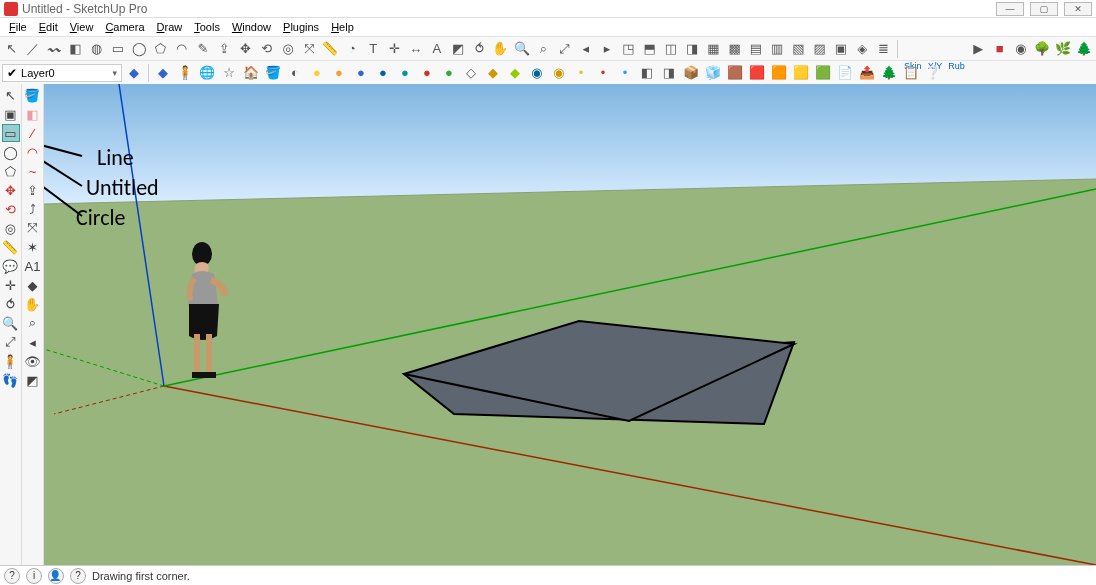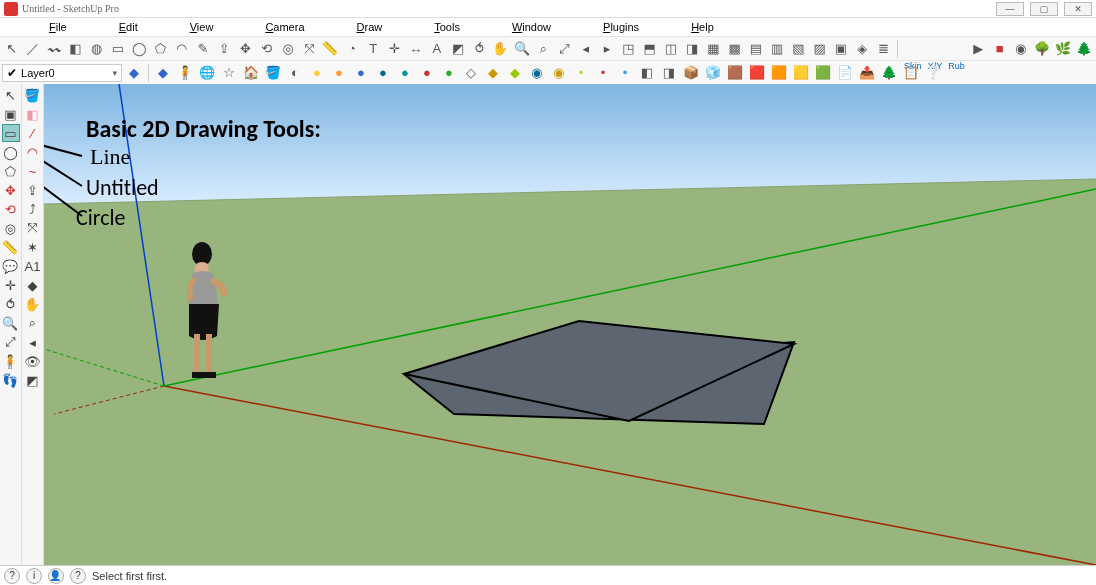--- a/index.html
+++ b/index.html
@@ -20,36 +20,35 @@
     background: #fff;
     display: flex;
     align-items: center;
     padding: 0 4px;
     border-bottom: 1px solid #ddd;
   }
   .titlebar .app-icon {
     width: 14px; height: 14px; background: #d33; border-radius: 2px;
     margin-right: 4px; display:inline-block;
   }
-  .titlebar .title-text { color:#666; font-size: 10px; font-family: Liberation Serif, serif; }
+  .titlebar .title-text { color:#666; font-size: 12px; }
   .titlebar .win-controls { margin-left: auto; display:flex; gap:6px;}
   .win-btn { width: 28px; height: 14px; border: 1px solid #bbb; background:#f4f4f4; font-size:9px; display:flex; align-items:center; justify-content:center; color:#555;}
 
   
   .menubar {
     height: 18px;
     display:flex;
     align-items:center;
     gap: 2px;
     padding: 0 4px;
   }
   .menubar span {
     padding: 1px 5px;
     cursor: default;
-    margin-left: 40px;
   }
   .menubar span u { text-decoration: underline; }
 
   
   .toolbar-rows { border-bottom:1px solid #c8c8c8; }
   .toolbar-row {
     height: 24px;
     display:flex;
     align-items:center;
     padding: 0 2px;
@@ -327,32 +326,31 @@
         <path d="M5 60 l30 0 l-2 32 q-14 8 -28 0 z" fill="#111"></path>
         <rect x="10" y="90" width="6" height="40" fill="#c8996b"></rect>
         <rect x="22" y="90" width="6" height="40" fill="#c8996b"></rect>
         <rect x="8" y="128" width="12" height="6" fill="#111"></rect>
         <rect x="20" y="128" width="12" height="6" fill="#111"></rect>
         <path d="M28 33 q16 6 16 18 l-6 2 q-4 -12 -12 -14 z" fill="#c8996b"></path>
         <path d="M8 33 q-8 10 -4 24 l5 -1 q-2 -14 4 -20 z" fill="#c8996b"></path>
       </g>
     </svg>
 
-    <div class="annot title" style="left:42px; top:30px;">Basic 2D Drawing Tools:</div>
-    <div class="annot label" style="left:46px; top:60px;font-family:Liberation Serif, serif;">Line</div>
+    <div class="annot label" style="left:53px; top:60px;">Line</div>
     <div class="annot label" style="left:42px; top:90px;">Untitled</div>
     <div class="annot label" style="left:32px; top:120px;">Circle</div>
 
     <svg style="position:absolute;left:-44px;top:0;pointer-events:none" width="90" height="200">
       <line x1="22" y1="56" x2="82" y2="72" stroke="#000" stroke-width="2"></line>
       <line x1="10" y1="56" x2="82" y2="102" stroke="#000" stroke-width="2"></line>
       <line x1="10" y1="78" x2="82" y2="132" stroke="#000" stroke-width="2"></line>
     </svg>
   </div>
 </div>
 
 <div class="statusbar">
   <div class="status-icon">?</div>
   <div class="status-icon">i</div>
   <div class="status-icon">👤</div>
   <div class="status-icon">?</div>
-  <span>Select first first.</span>
+  <span>Drawing first corner.</span>
 </div>
 
 </body></html>

